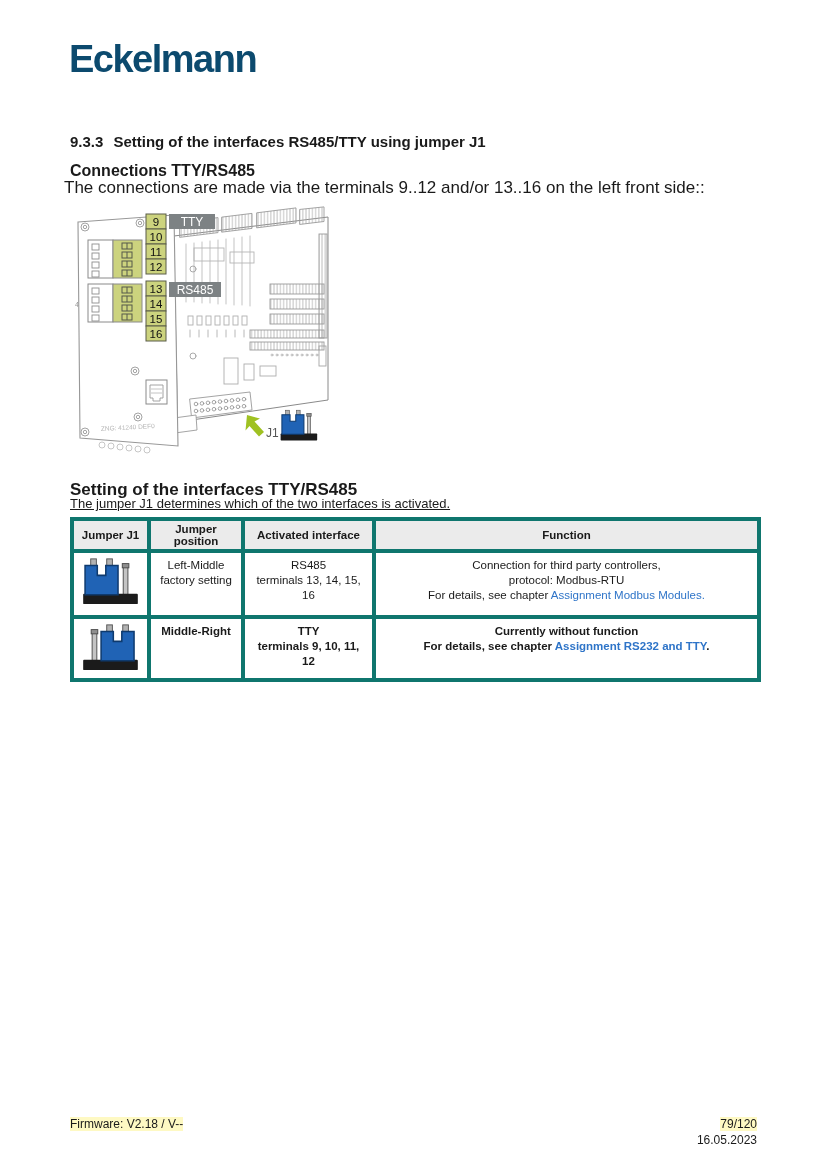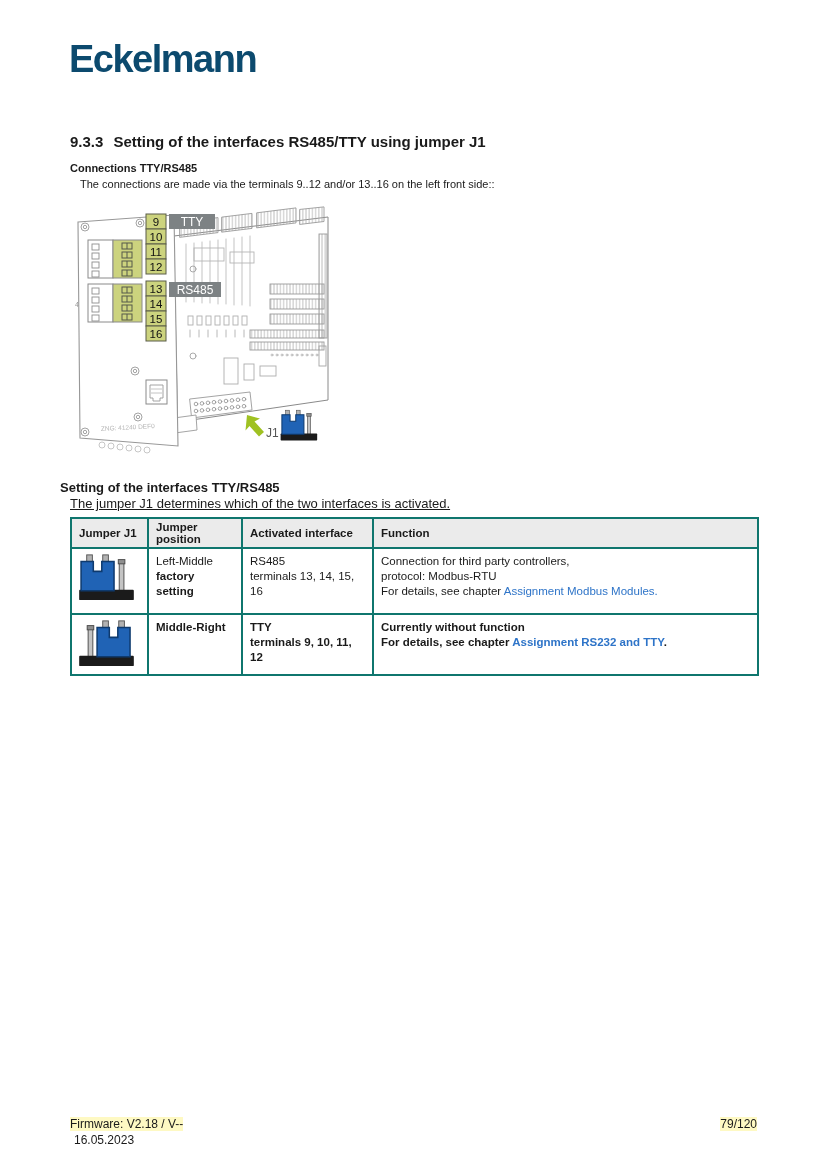--- a/index.html
+++ b/index.html
@@ -6,40 +6,40 @@
   html,body { background:#ffffff; }
   body { font-family:"Liberation Sans", sans-serif; color:#1a1a1a; }
   .page { position:relative; width:827px; height:1169px; background:#fff; overflow:hidden; }
 
   .logo { position:absolute; left:69px; top:38px; font-size:38px; font-weight:bold;
           color:#0c4a6e; letter-spacing:-1.5px; }
 
   .h-section { position:absolute; left:70px; top:133px; font-size:15px; font-weight:bold; }
   .h-section .num { margin-right:10px;margin-top:48px; }
 
-  .h-sub1 { position:absolute; left:70px; top:162px; font-size:11px; font-weight:bold;text-align:center; }
-  .body1  { position:absolute; left:80px; top:178px; font-size:11px; }
-  .h-sub2 { position:absolute; left:60px; top:480px; font-size:13px; font-weight:bold; }
+  .h-sub1 { position:absolute; left:70px; top:162px; font-size:16px; font-weight:bold;text-align:center; }
+  .body1  { position:absolute; left:64px; top:178px; font-size:17px; }
+  .h-sub2 { position:absolute; left:70px; top:480px; font-size:17px; font-weight:bold; }
   .body2  { position:absolute; left:70px; top:496px; font-size:13px;text-decoration:underline; }
 
   .diagram { position:absolute; left:74px; top:206px; width:260px; height:252px; }
 
   .tablewrap { position:absolute; left:70px; top:517px; width:687px; }
   table { border-collapse:collapse; table-layout:fixed; width:687px; font-size:11.5px; }
-  th, td { border:2px solid #0f766e; vertical-align:top; padding:5px 7px; text-align:left; }
+  th, td { border:4px solid #0f766e; vertical-align:top; padding:5px 7px; text-align:center; }
   thead th { background:#ebebeb; font-weight:bold; height:25px; vertical-align:middle; padding-top:2px; padding-bottom:2px; }
   tr.r1 { height:66px;padding-left:22px; } tr.r2 { height:55px;font-weight:bold; }
   td .line { line-height:1.3; }
-  td .bold { font-weight:bold; }
+  td .bold { font-weight:normal; }
   a.chlink { color:#2e74c8; text-decoration:none; cursor:pointer; }
   td.iconcell { padding:4px 6px; }
 
   .footer { position:absolute; left:70px; top:1117px; width:687px; display:flex;
             justify-content:space-between; font-size:12px; }
-  .footer .c { position:absolute; left:4px; right:0; text-align:left;margin-top:16px; }
+  .footer .c { position:absolute; left:18px; right:0; text-align:right;margin-top:16px; }
   .footer .l, .footer .r { position:relative; z-index:1; background:#fef9c3; }
 </style>
 </head>
 <body>
 
 <div class="page">
 
   <svg width="0" height="0" style="position:absolute" aria-hidden="true">
     <defs>
       <pattern id="vhatch" width="3.2" height="8" patternUnits="userSpaceOnUse">

